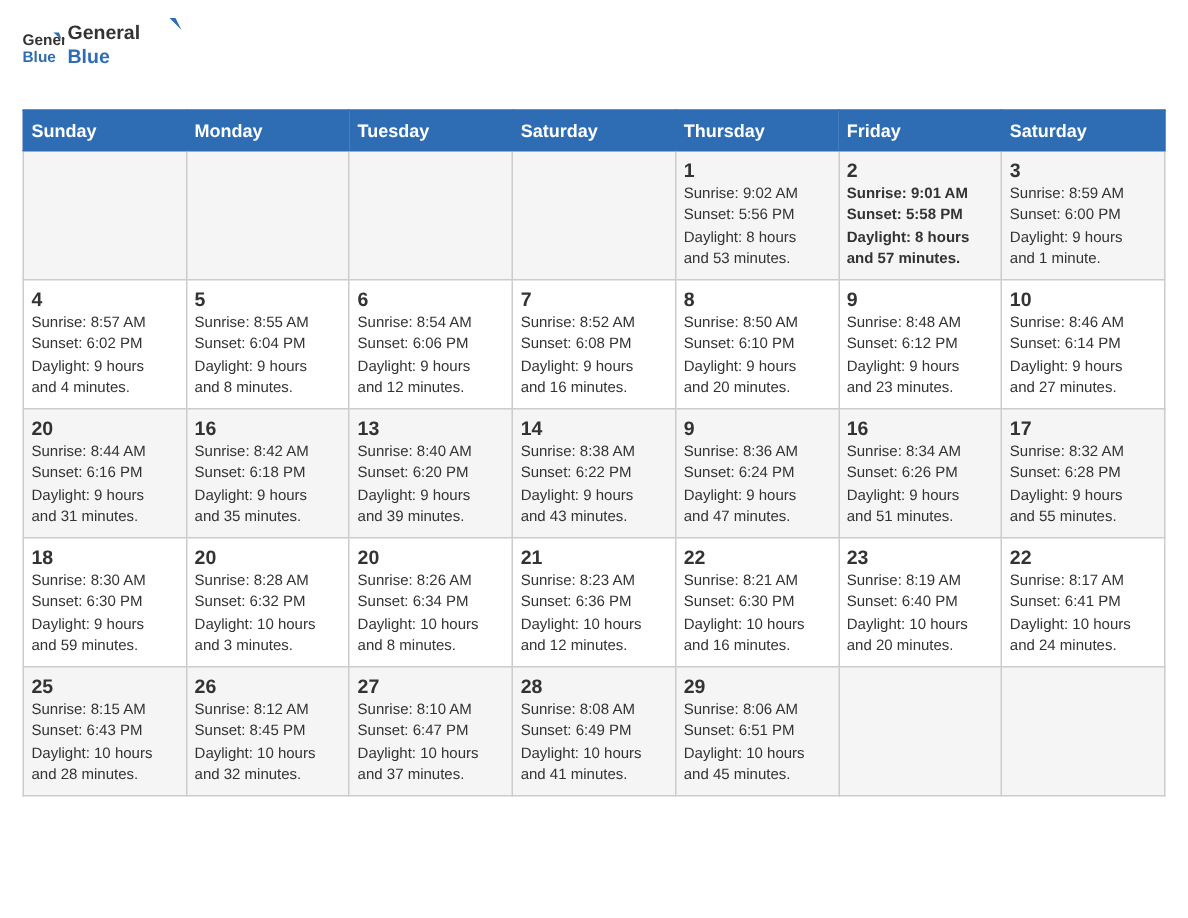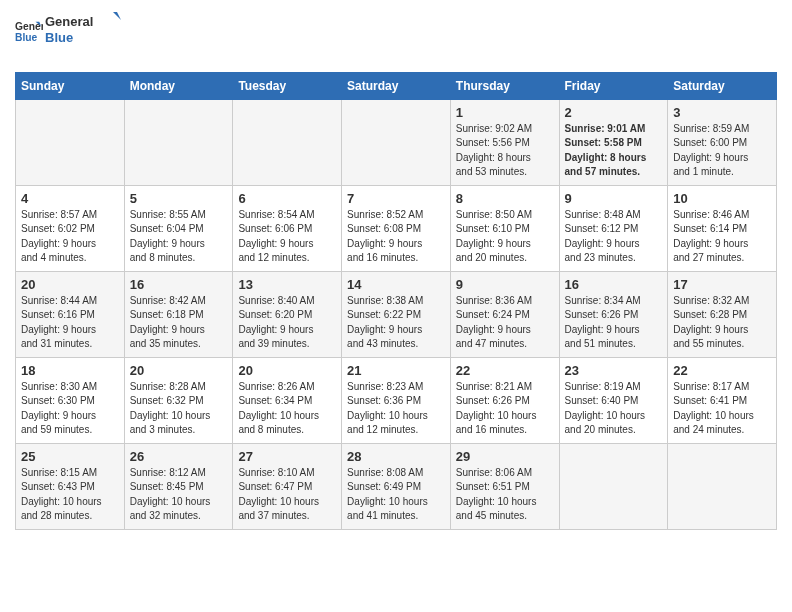--- a/index.html
+++ b/index.html
@@ -276,21 +276,21 @@
         <td>
           <span class="day-num">21</span>
           <div class="day-info" style="white-space: pre-line;">Sunrise: 8:23 AM
 Sunset: 6:36 PM
 Daylight: 10 hours
 and 12 minutes.</div>
         </td>
         <td>
           <span class="day-num">22</span>
           <div class="day-info" style="white-space: pre-line;">Sunrise: 8:21 AM
-Sunset: 6:26 PM
+Sunset: 6:30 PM
 Daylight: 10 hours
 and 16 minutes.</div>
         </td>
         <td>
           <span class="day-num">23</span>
           <div class="day-info" style="white-space: pre-line;">Sunrise: 8:19 AM
 Sunset: 6:40 PM
 Daylight: 10 hours
 and 20 minutes.</div>
         </td>

